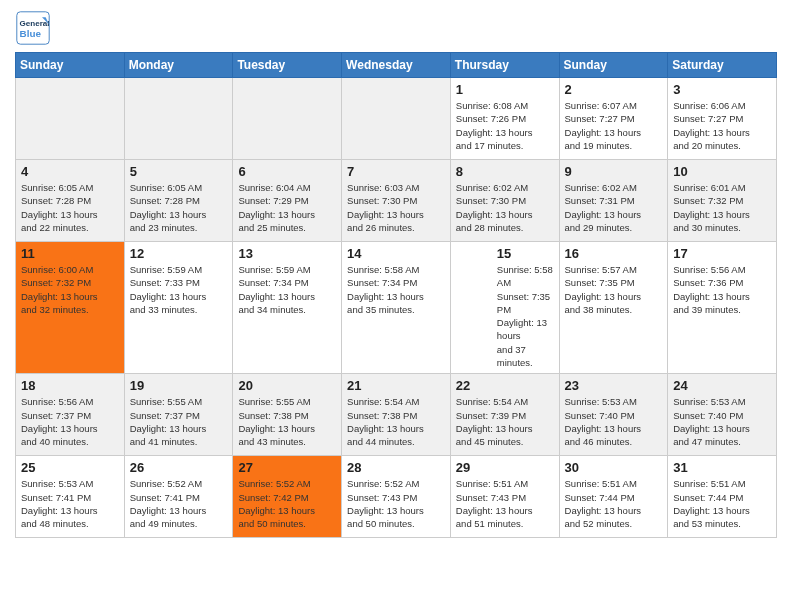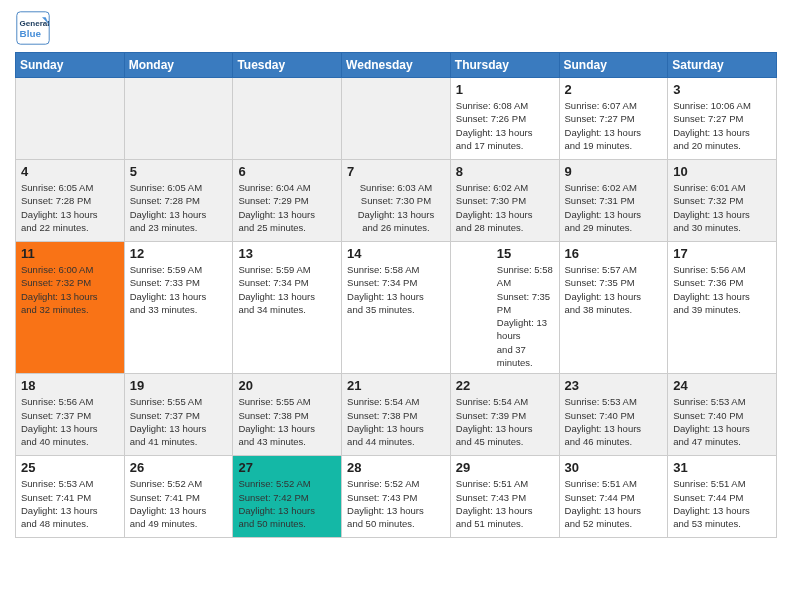--- a/index.html
+++ b/index.html
@@ -131,21 +131,21 @@
           </td>
           <td style="background: rgb(255, 255, 255);">
             <div class="day-number">2</div>
             <div class="day-info" style="white-space: pre-line;">Sunrise: 6:07 AM
 Sunset: 7:27 PM
 Daylight: 13 hours
 and 19 minutes.</div>
           </td>
           <td style="background: rgb(255, 255, 255);">
             <div class="day-number">3</div>
-            <div class="day-info" style="white-space: pre-line;">Sunrise: 10:06 AM
+            <div class="day-info" style="white-space: pre-line;">Sunrise: 6:06 AM
 Sunset: 7:27 PM
 Daylight: 13 hours
 and 20 minutes.</div>
           </td>
         </tr>
         <tr>
           <td style="background: rgb(240, 240, 240);">
             <div class="day-number">4</div>
             <div class="day-info" style="white-space: pre-line;">Sunrise: 6:05 AM
 Sunset: 7:28 PM
@@ -161,21 +161,21 @@
           </td>
           <td style="background: rgb(240, 240, 240);">
             <div class="day-number">6</div>
             <div class="day-info" style="white-space: pre-line;">Sunrise: 6:04 AM
 Sunset: 7:29 PM
 Daylight: 13 hours
 and 25 minutes.</div>
           </td>
           <td style="background: rgb(240, 240, 240);">
             <div class="day-number">7</div>
-            <div class="day-info" style="white-space: pre-line; text-align: center;">Sunrise: 6:03 AM
+            <div class="day-info" style="white-space: pre-line;">Sunrise: 6:03 AM
 Sunset: 7:30 PM
 Daylight: 13 hours
 and 26 minutes.</div>
           </td>
           <td style="background: rgb(240, 240, 240);">
             <div class="day-number">8</div>
             <div class="day-info" style="white-space: pre-line;">Sunrise: 6:02 AM
 Sunset: 7:30 PM
 Daylight: 13 hours
 and 28 minutes.</div>
@@ -305,21 +305,21 @@
 Daylight: 13 hours
 and 48 minutes.</div>
           </td>
           <td style="background: rgb(255, 255, 255);">
             <div class="day-number">26</div>
             <div class="day-info" style="white-space: pre-line;">Sunrise: 5:52 AM
 Sunset: 7:41 PM
 Daylight: 13 hours
 and 49 minutes.</div>
           </td>
-          <td style="background: #14b8a6;">
+          <td style="background: #f97316;">
             <div class="day-number">27</div>
             <div class="day-info" style="white-space: pre-line;">Sunrise: 5:52 AM
 Sunset: 7:42 PM
 Daylight: 13 hours
 and 50 minutes.</div>
           </td>
           <td style="background: rgb(255, 255, 255);">
             <div class="day-number">28</div>
             <div class="day-info" style="white-space: pre-line;">Sunrise: 5:52 AM
 Sunset: 7:43 PM

